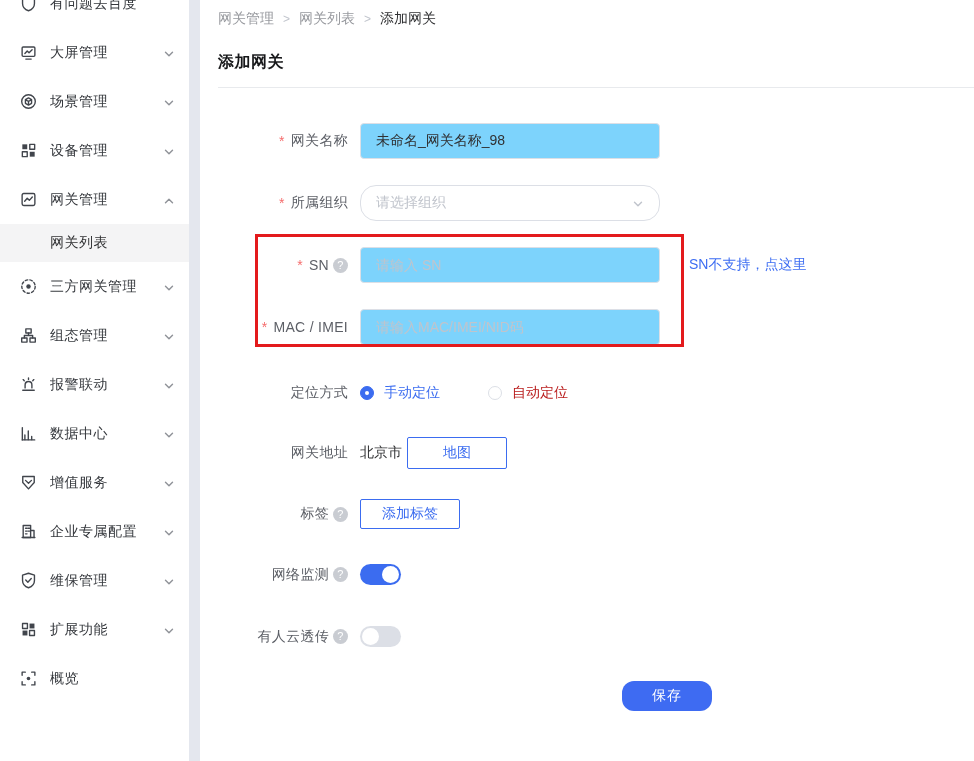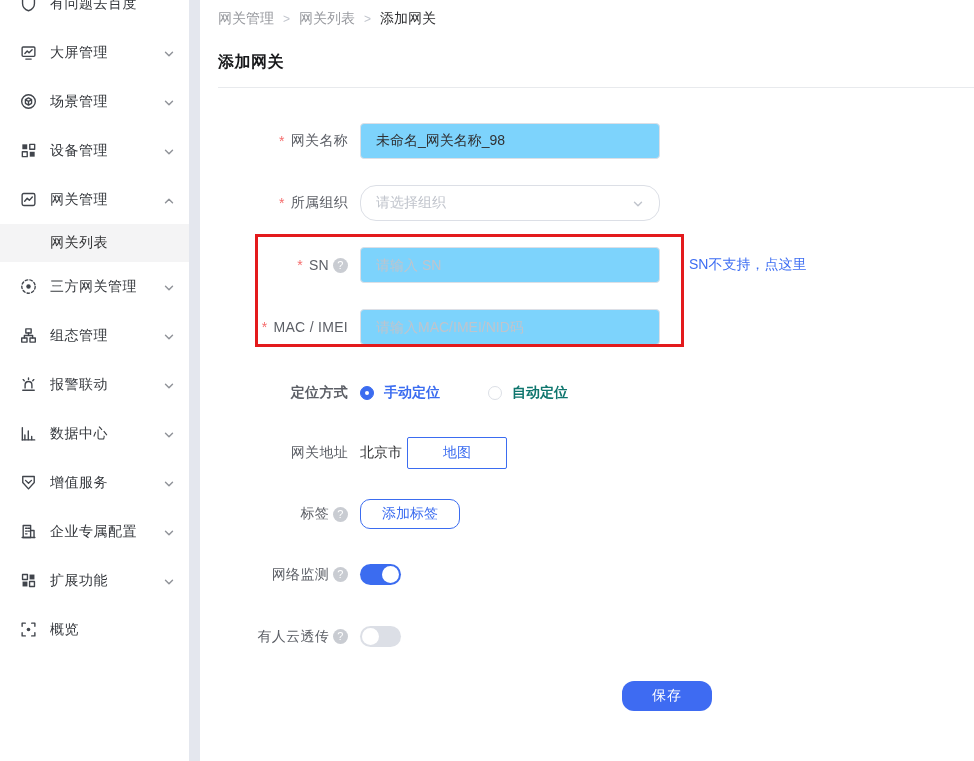--- a/index.html
+++ b/index.html
@@ -66,49 +66,49 @@
   .side-link { margin-left:29px; color:#3d6df2; cursor:pointer; white-space:nowrap; }
 
   .radio-group { display:flex; align-items:center; }
   .radio-opt { display:flex; align-items:center; cursor:pointer; margin-right:48px; }
   .radio-dot { width:14px; height:14px; border-radius:50%; border:1px solid #dcdfe6; background:#fff; position:relative; flex:none; }
   .radio-opt.checked .radio-dot { border-color:#3b6cf0; background:#3b6cf0; }
   .radio-opt.checked .radio-dot::after {
     content:""; position:absolute; left:50%; top:50%; width:4px; height:4px;
     border-radius:50%; background:#fff; transform:translate(-50%,-50%);
   }
-  .radio-label { margin-left:10px; color:#0f766e; }
+  .radio-label { margin-left:10px; color:#b91c1c; }
   .radio-opt.checked .radio-label { color:#3b6cf0; }
 
   .city-text { color:#303133; margin-right:5px; }
   .btn-outline {
     min-width:100px; height:32px; border:1px solid #3b6cf0; border-radius:2px; background:#fff;
     color:#3b6cf0; font-size:14px; cursor:pointer; font-family:inherit; padding:0 12px;
   }
   .btn-map { border-radius:2px; height:32px; }
-  .btn-tag { height:30px; border-radius:10px; }
+  .btn-tag { height:30px; border-radius:2px; }
 
   .toggle { width:41px; height:21px; border-radius:11px; background:#dcdfe6; position:relative; cursor:pointer; flex:none; }
   .toggle .knob {
     position:absolute; top:2px; left:2px; width:17px; height:17px; border-radius:50%; background:#fff;
   }
   .toggle.on { background:#3b6cf0; }
   .toggle.on .knob { left:auto; right:2px; }
 
   .btn-save {
     width:90px; height:30px; background:#3e6bf2; color:#fff; border:none; border-radius:12px;
     font-size:14px; cursor:pointer; font-family:inherit; letter-spacing:1px;
   }
 
   
   .r-name    { margin-top:35px; }
   .r-org     { margin-top:26px; }
   .r-sn      { margin-top:26px; }
   .r-mac     { margin-top:26px; }
-  .r-pos     { margin-top:30px; height:36px;font-weight:bold; }
+  .r-pos     { margin-top:30px; height:36px; }
   .r-addr    { margin-top:26px; }
   .r-tags    { margin-top:30px;align-items:center; }
   .r-mon     { margin-top:35px; }
   .r-pass    { margin-top:41px; }
   .r-save    { margin-top:34px; }
   .save-indent { margin-left:262px; }
 
   
   .highlight-box {
     position:absolute; left:255px; top:234px; width:429px; height:113px;
@@ -251,20 +251,32 @@
       <div class="menu-item">
         <span class="mi-icon">
             <svg viewBox="0 0 16 16">
               <rect fill="none" stroke="#41454c" stroke-width="1.3" stroke-linecap="round" stroke-linejoin="round" x="3" y="2.4" width="7" height="11.2"></rect>
               <path fill="none" stroke="#41454c" stroke-width="1.3" stroke-linecap="round" stroke-linejoin="round" d="M10 7h3.2v6.6"></path>
               <path fill="none" stroke="#41454c" stroke-width="1.3" stroke-linecap="round" stroke-linejoin="round" d="M5.2 5h1.4 M7.6 5H9 M5.2 7.6h1.4 M7.6 7.6H9 M5.2 10.2h1.4"></path>
               <path fill="none" stroke="#41454c" stroke-width="1.3" stroke-linecap="round" stroke-linejoin="round" d="M2 13.6h12"></path>
             </svg>
           </span>
         <span class="mi-label">企业专属配置</span>
+        <span class="mi-caret"><svg viewBox="0 0 12 12" fill="none" stroke="currentColor" stroke-width="1.4" stroke-linecap="round" stroke-linejoin="round">
+              <path d="M2.5 4.2 6 7.8 9.5 4.2"></path>
+            </svg></span>
+      </div>
+      <div class="menu-item">
+        <span class="mi-icon">
+            <svg viewBox="0 0 16 16">
+              <path fill="none" stroke="#41454c" stroke-width="1.3" stroke-linecap="round" stroke-linejoin="round" d="M8 1.2 13.6 3v5c0 3.4-2.4 5.8-5.6 6.8C4.8 13.8 2.4 11.4 2.4 8V3Z"></path>
+              <path fill="none" stroke="#41454c" stroke-width="1.3" stroke-linecap="round" stroke-linejoin="round" d="M5.4 7.6 7.4 9.6 10.6 6.2"></path>
+            </svg>
+          </span>
+        <span class="mi-label">维保管理</span>
         <span class="mi-caret"><svg viewBox="0 0 12 12" fill="none" stroke="currentColor" stroke-width="1.4" stroke-linecap="round" stroke-linejoin="round">
               <path d="M2.5 4.2 6 7.8 9.5 4.2"></path>
             </svg></span>
       </div>
       <div class="menu-item">
         <span class="mi-icon">
             <svg viewBox="0 0 16 16">
               <rect fill="none" stroke="#41454c" stroke-width="1.3" stroke-linecap="round" stroke-linejoin="round" x="2.4" y="2.4" width="4.6" height="4.6"></rect>
               <rect x="9" y="2.4" width="4.6" height="4.6" fill="#41454c"></rect>
               <rect x="2.4" y="9" width="4.6" height="4.6" fill="#41454c"></rect>

